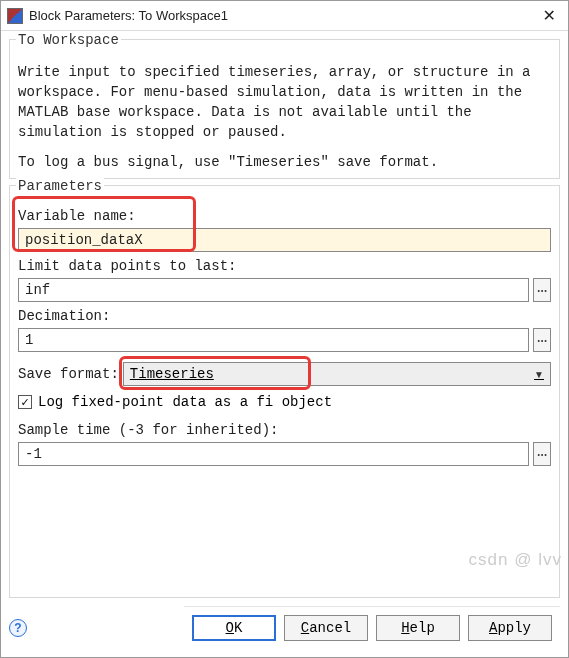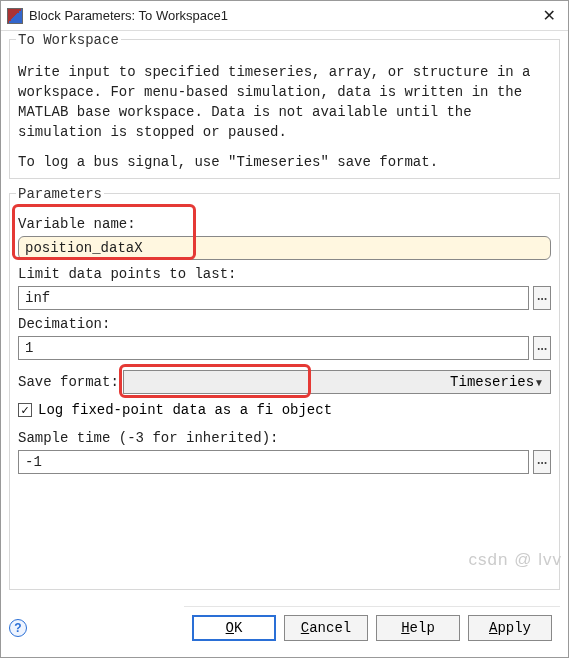--- a/index.html
+++ b/index.html
@@ -11,34 +11,34 @@
     width: 569px;
     height: 658px;
     overflow: hidden;
   }
   .window { background: #fff; border: 1px solid #999; width: 569px; height: 658px; display: flex; flex-direction: column; }
   .titlebar { display: flex; align-items: center; height: 30px; padding: 12px 6px; border-bottom: 1px solid #ddd; font-family: Arial, sans-serif; font-size: 13px; }
   .title-icon { width: 16px; height: 16px; margin-right: 6px; border: 1px solid #666; background: linear-gradient(135deg,#a33 0 50%,#36c 50% 100%); }
   .title-text { flex: 1; color: #222; }
   .close-x { font-family: Arial, sans-serif; font-size: 16px; color: #222; padding: 0 6px; cursor: pointer; }
   .content { padding: 6px 8px 4px 8px; flex: 1; display: flex; flex-direction: column; }
-  .fieldset { border: 1px solid #d8d8d8; margin: 2px 0 12px 0; padding: 6px 8px 4px 8px; position: relative; }
+  .fieldset { border: 1px solid #d8d8d8; margin: 2px 0 4px 0; padding: 6px 8px 4px 8px; position: relative; }
   .legend { position: relative; top: -14px; left: -2px; background: #fff; padding: 0 2px; color: #333; display: inline-block; margin-bottom: -10px; }
   .desc { color: #222; line-height: 20px; font-size: 14px; }
   .desc p { margin: 0 0 10px 0; }
   .params-body { margin-top: -6px; }
   .label { color: #222; margin: 6px 0 4px 0; display:inline-block;font-family:Liberation Mono, monospace; }
   .row { display: flex; align-items: center; gap: 4px; }
   .input { flex: 1; height: 24px; border: 1px solid #888; background: #fff; padding: 2px 6px; font-family: inherit; font-size: 14px; color: #222; }
-  .input.highlight { background: #fff7e0; border-radius: 6px; }
+  .input.highlight { background: #fff7e0; }
   .input.wide { width: 100%; }
   .more-btn { width: 18px; height: 24px; border: 1px solid #888; background: #f5f5f5; display: flex; align-items: center; justify-content: center; cursor: pointer; font-size: 14px; line-height: 4px; }
   .more-btn span { writing-mode: vertical-rl; letter-spacing: -2px; line-height:1; font-family: Arial; font-size:10px; }
   .dots { font-family: Arial; font-weight:bold; }
-  .select { flex: 1; height: 24px; border: 1px solid #888; background: #eee; padding: 2px 6px; font-family: inherit; font-size: 14px; display: flex; align-items: center; justify-content: flex-end; cursor: pointer; }
+  .select { flex: 1; height: 24px; border: 1px solid #888; background: #eee; padding: 2px 6px; font-family: inherit; font-size: 14px; display: flex; align-items: center; justify-content: space-between; cursor: pointer; text-decoration: underline; }
   .chev { font-size: 10px; color: #333; font-family: Arial; }
   .annotation { border: 3px solid #e53935; border-radius: 6px; position: absolute; pointer-events: none; }
   .check-row { display: flex; align-items: center; gap: 6px; margin: 8px 0 6px 0; }
   .checkbox { width: 14px; height: 14px; border: 1px solid #555; display: inline-flex; align-items: center; justify-content: center; font-size: 11px; font-family: Arial; cursor: pointer; }
   .buttons { display: flex; justify-content: flex-end; gap: 8px; padding: 8px; border-top: 1px solid #e5e5e5; }
   .btn { width: 84px; height: 26px; border: 1px solid #888; background: #f4f4f4; font-family: inherit; font-size: 14px; display: inline-flex; align-items: center; justify-content: center; cursor: pointer; }
   .btn.default { border: 2px solid #2a6fd6; background: #fff; }
   .helpicon { width: 18px; height: 18px; border-radius: 50%; border: 1px solid #2a6fd6; color: #2a6fd6; background:#eef4ff; display: inline-flex; align-items: center; justify-content: center; font-family: Arial; font-size: 12px; font-weight: bold; margin-right: auto; align-self: center; cursor: pointer; }
   .ul { text-decoration: underline; }
   .bottom-row { display:flex; align-items:center; padding: 0 8px 8px 8px; }

